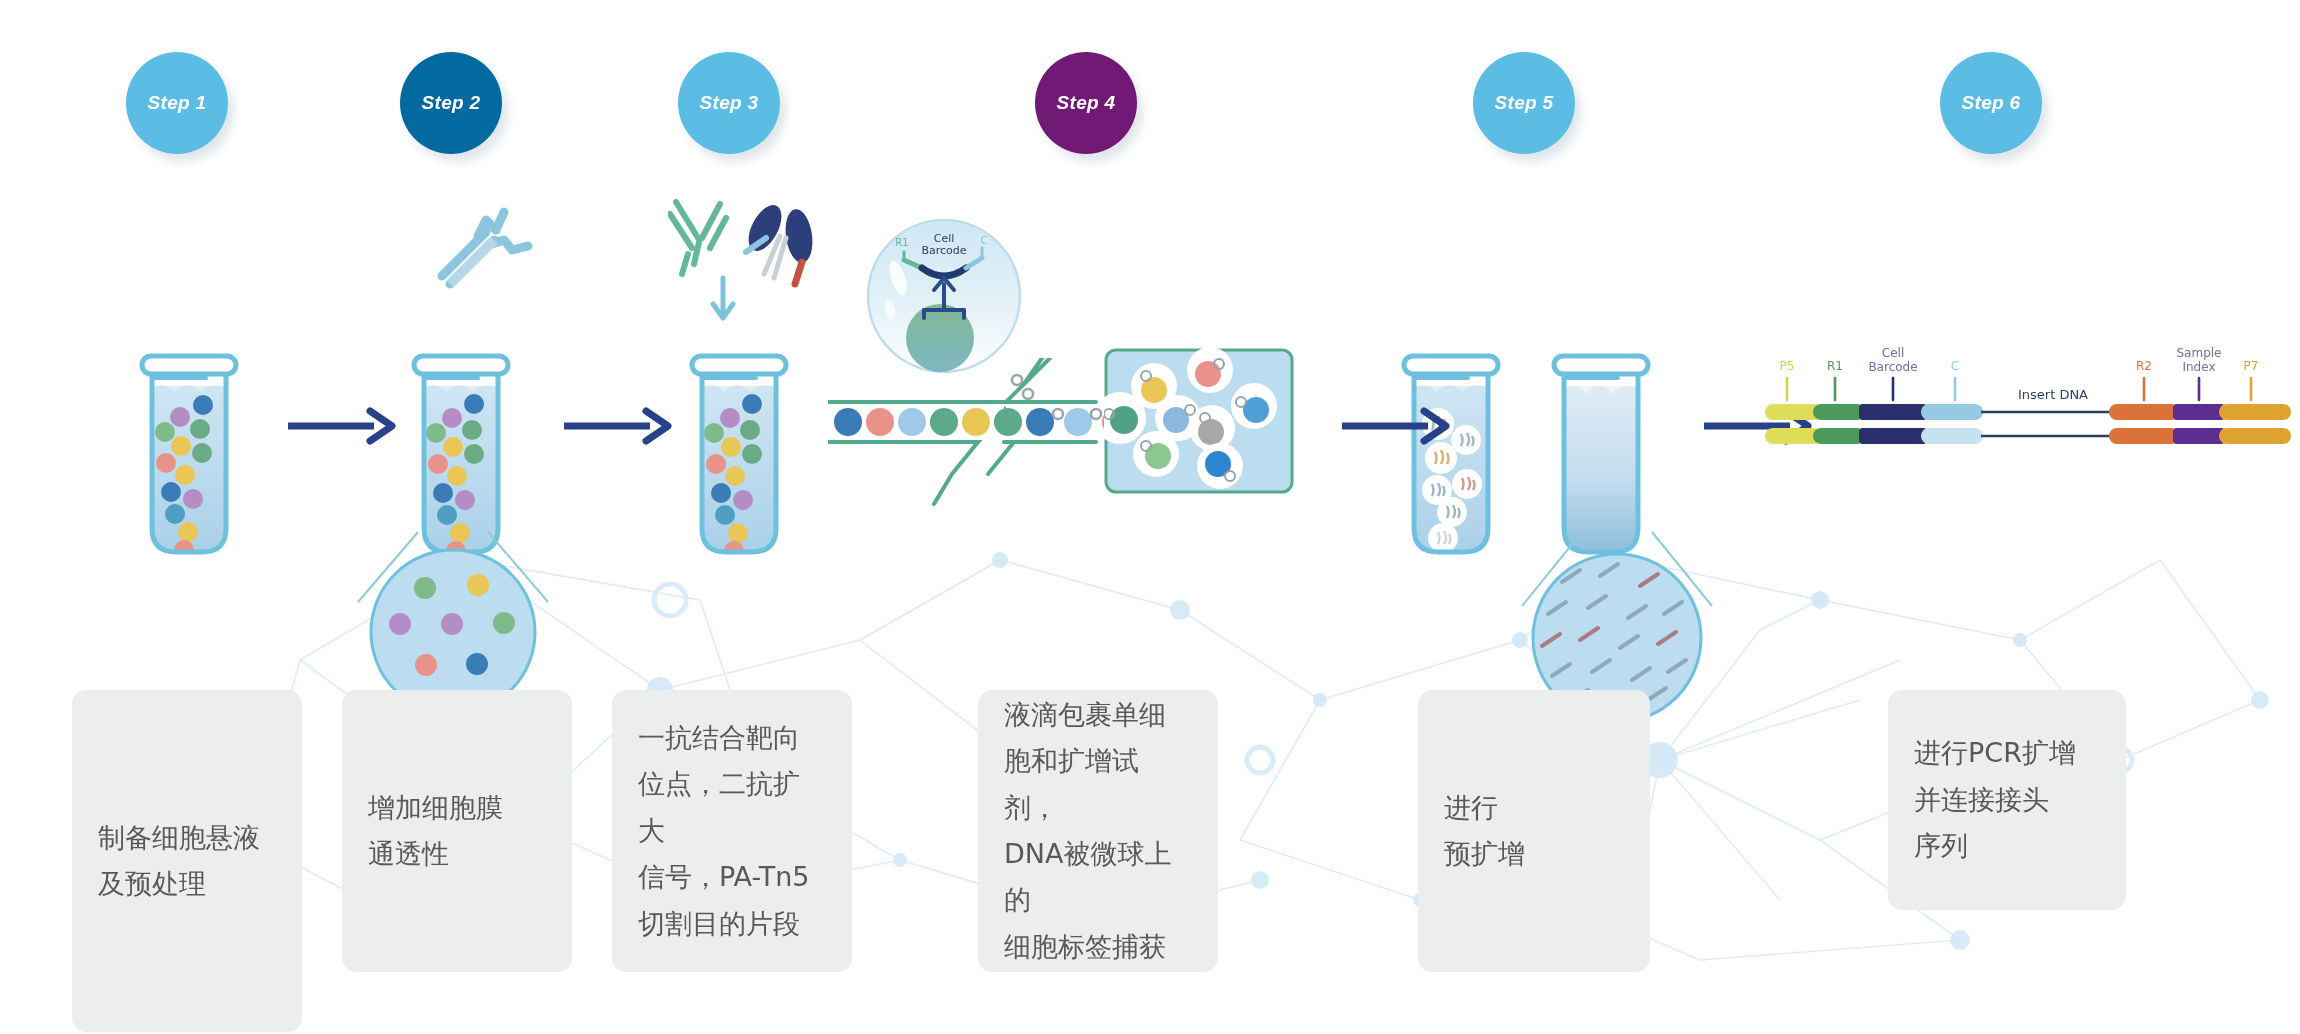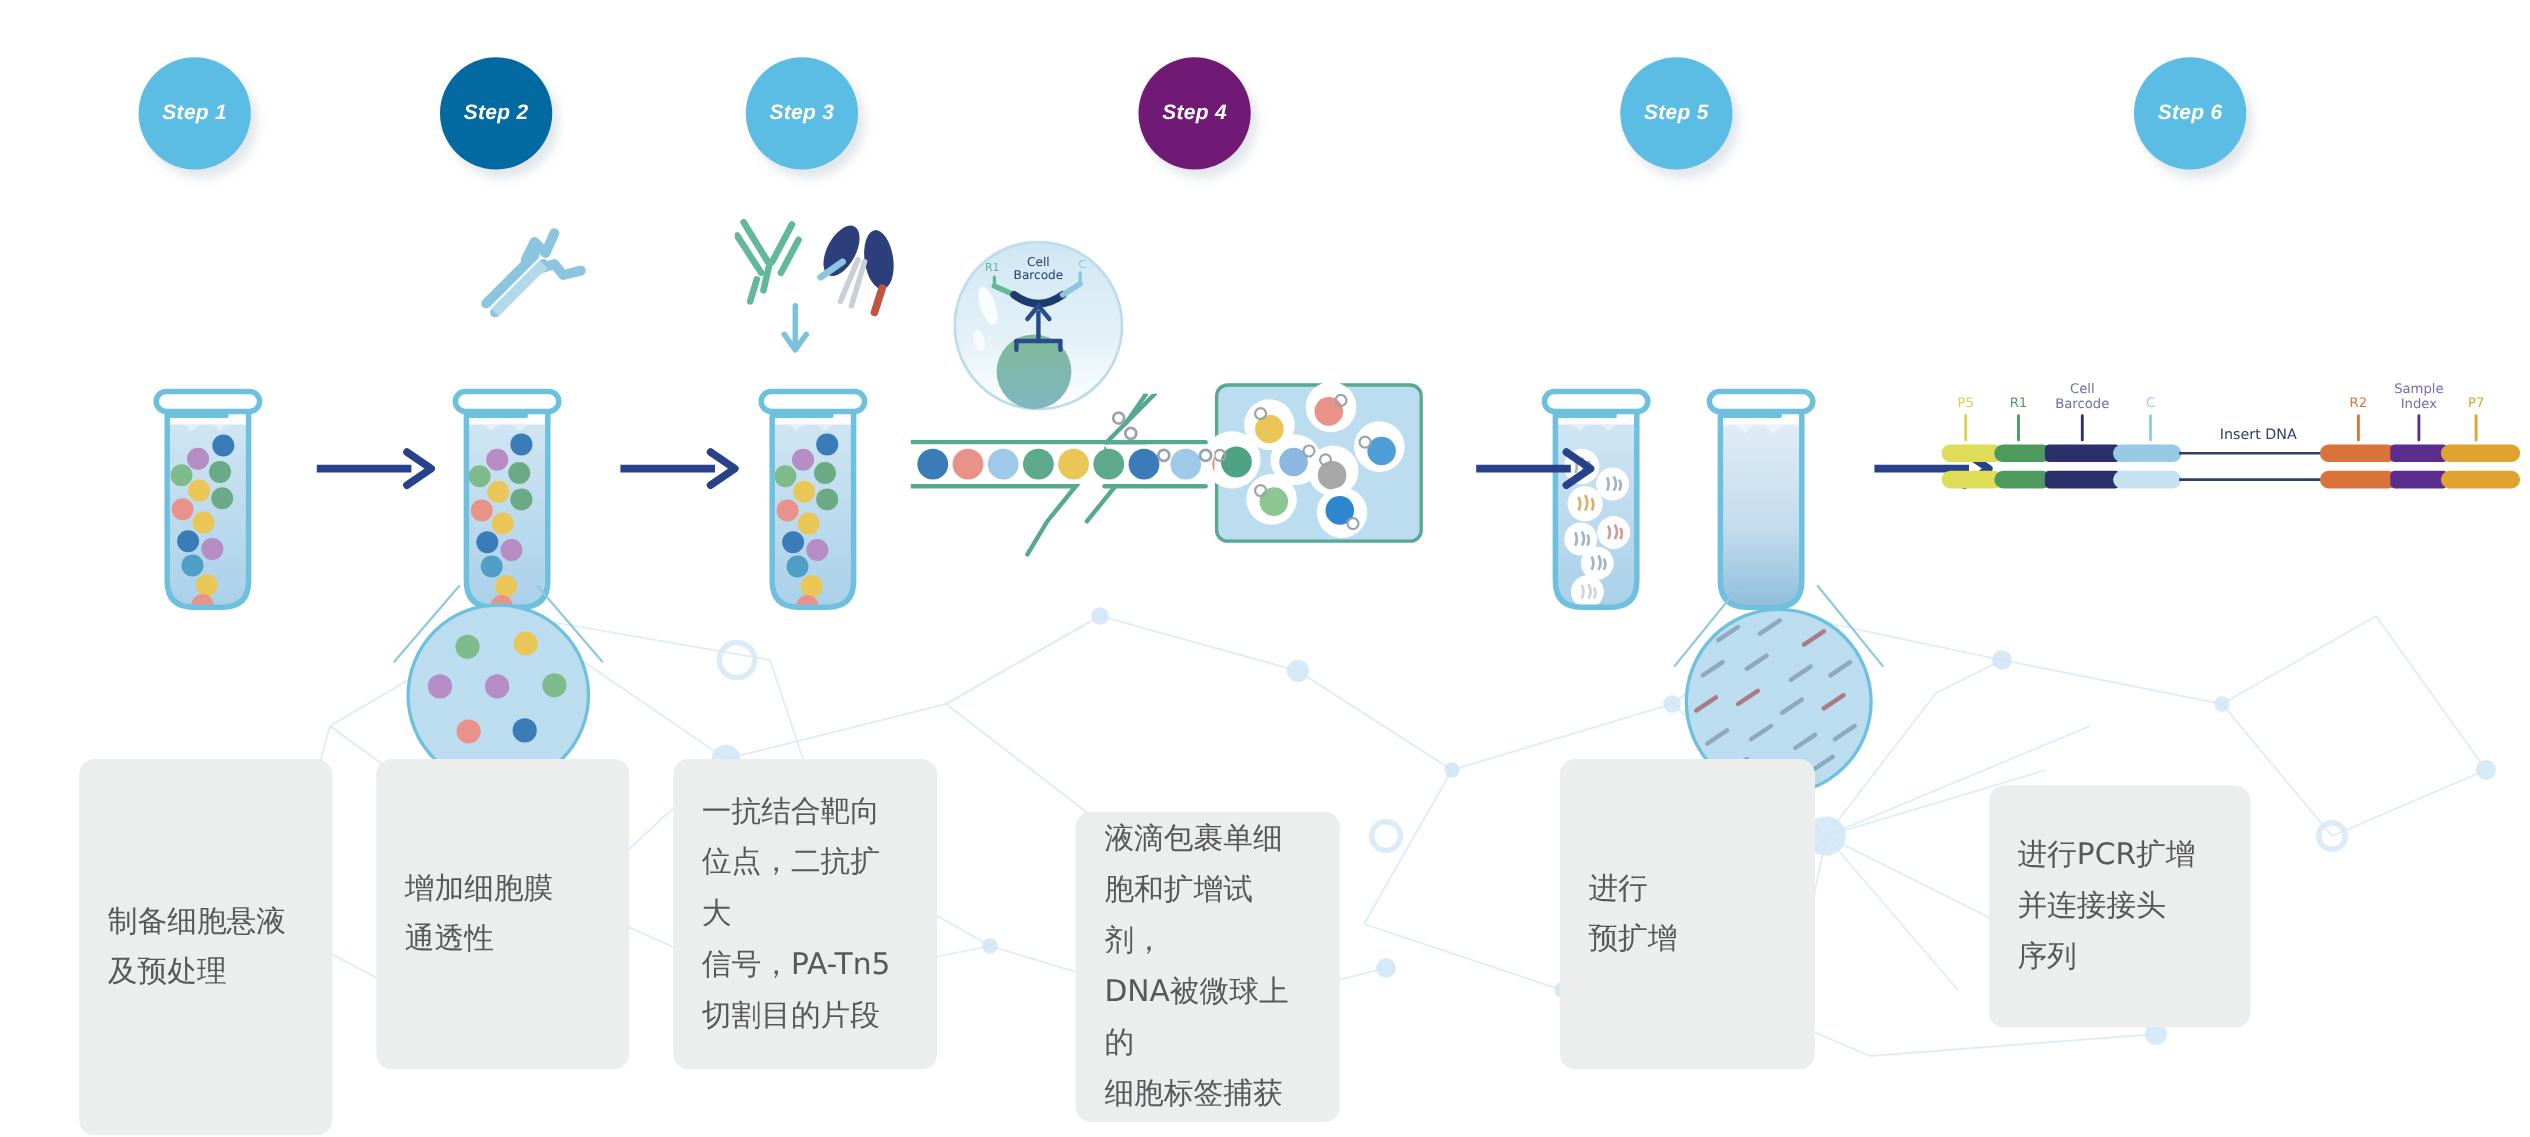--- a/index.html
+++ b/index.html
@@ -576,31 +576,31 @@
 通透性</span>
   </div>
 
   <div class="caption-box" style="left:612px;top:690px;width:240px;height:282px;">
     <span class="cap-text">一抗结合靶向
 位点，二抗扩大
 信号，PA-Tn5
 切割目的片段</span>
   </div>
 
-  <div class="caption-box" style="left:978px;top:690px;width:240px;height:282px;margin-top:48px;">
+  <div class="caption-box" style="left:978px;top:690px;width:240px;height:282px;">
     <span class="cap-text">液滴包裹单细
 胞和扩增试剂，
 DNA被微球上的
 细胞标签捕获</span>
   </div>
 
   <div class="caption-box" style="left:1418px;top:690px;width:232px;height:282px;">
     <span class="cap-text">进行
 预扩增</span>
   </div>
 
-  <div class="caption-box" style="left:1808px;top:690px;width:238px;height:220px;margin-top:24px;">
+  <div class="caption-box" style="left:1888px;top:690px;width:238px;height:220px;">
     <span class="cap-text">进行PCR扩增
 并连接接头
 序列</span>
   </div>
 
 </div>
 
 </body></html>

